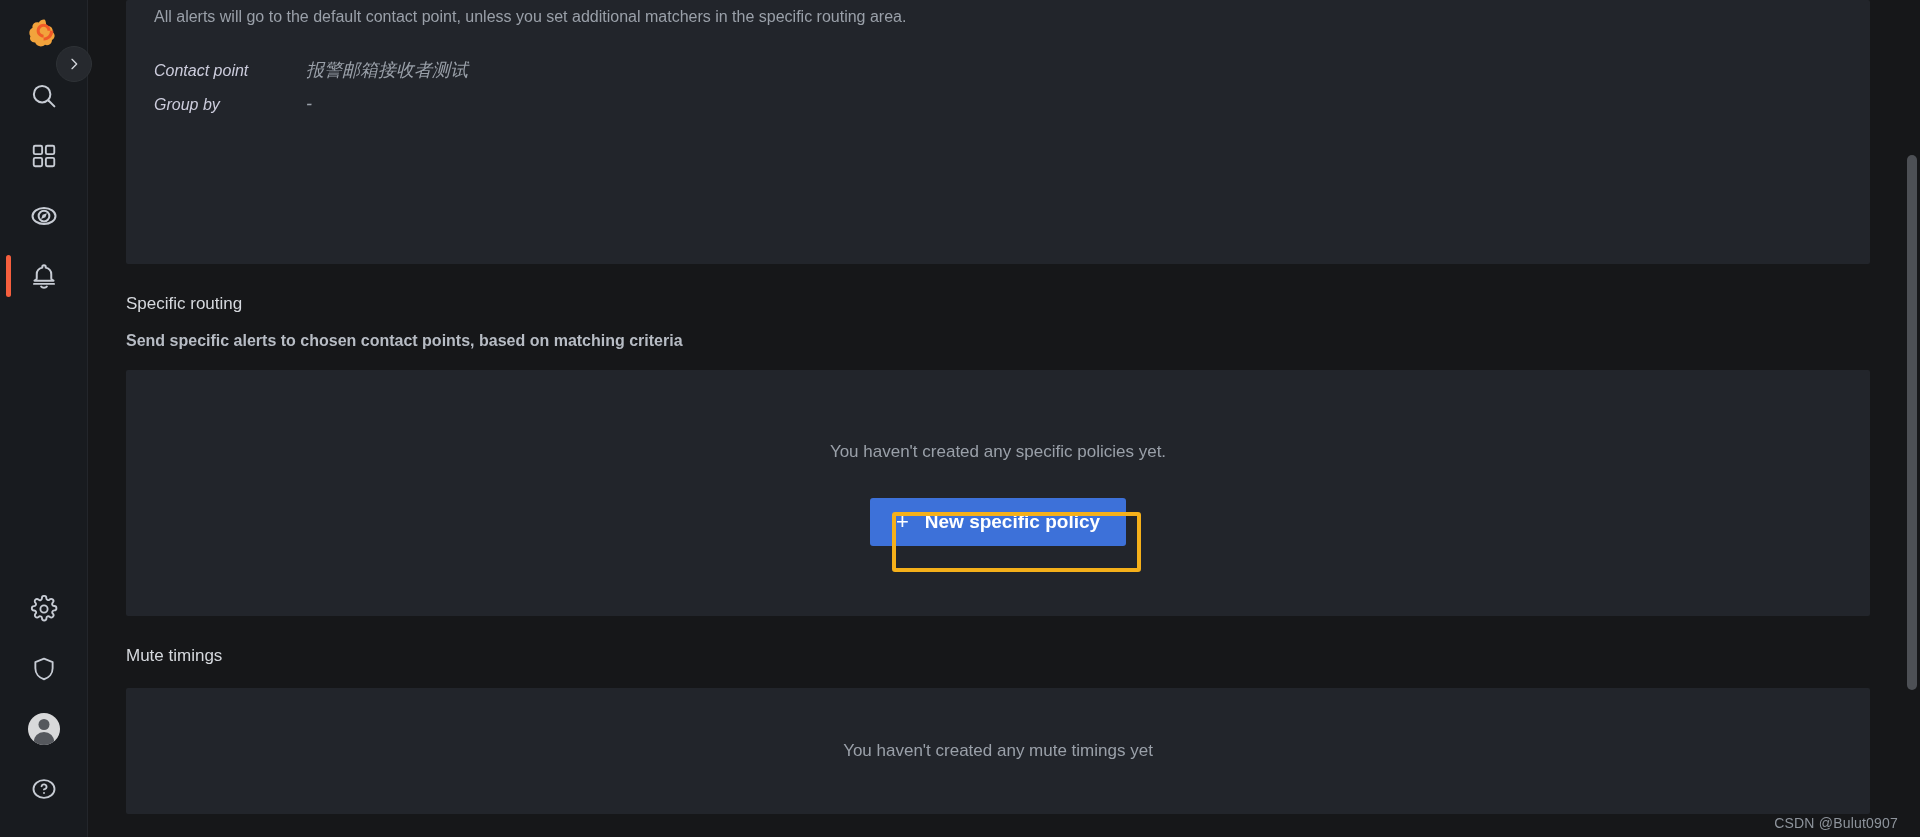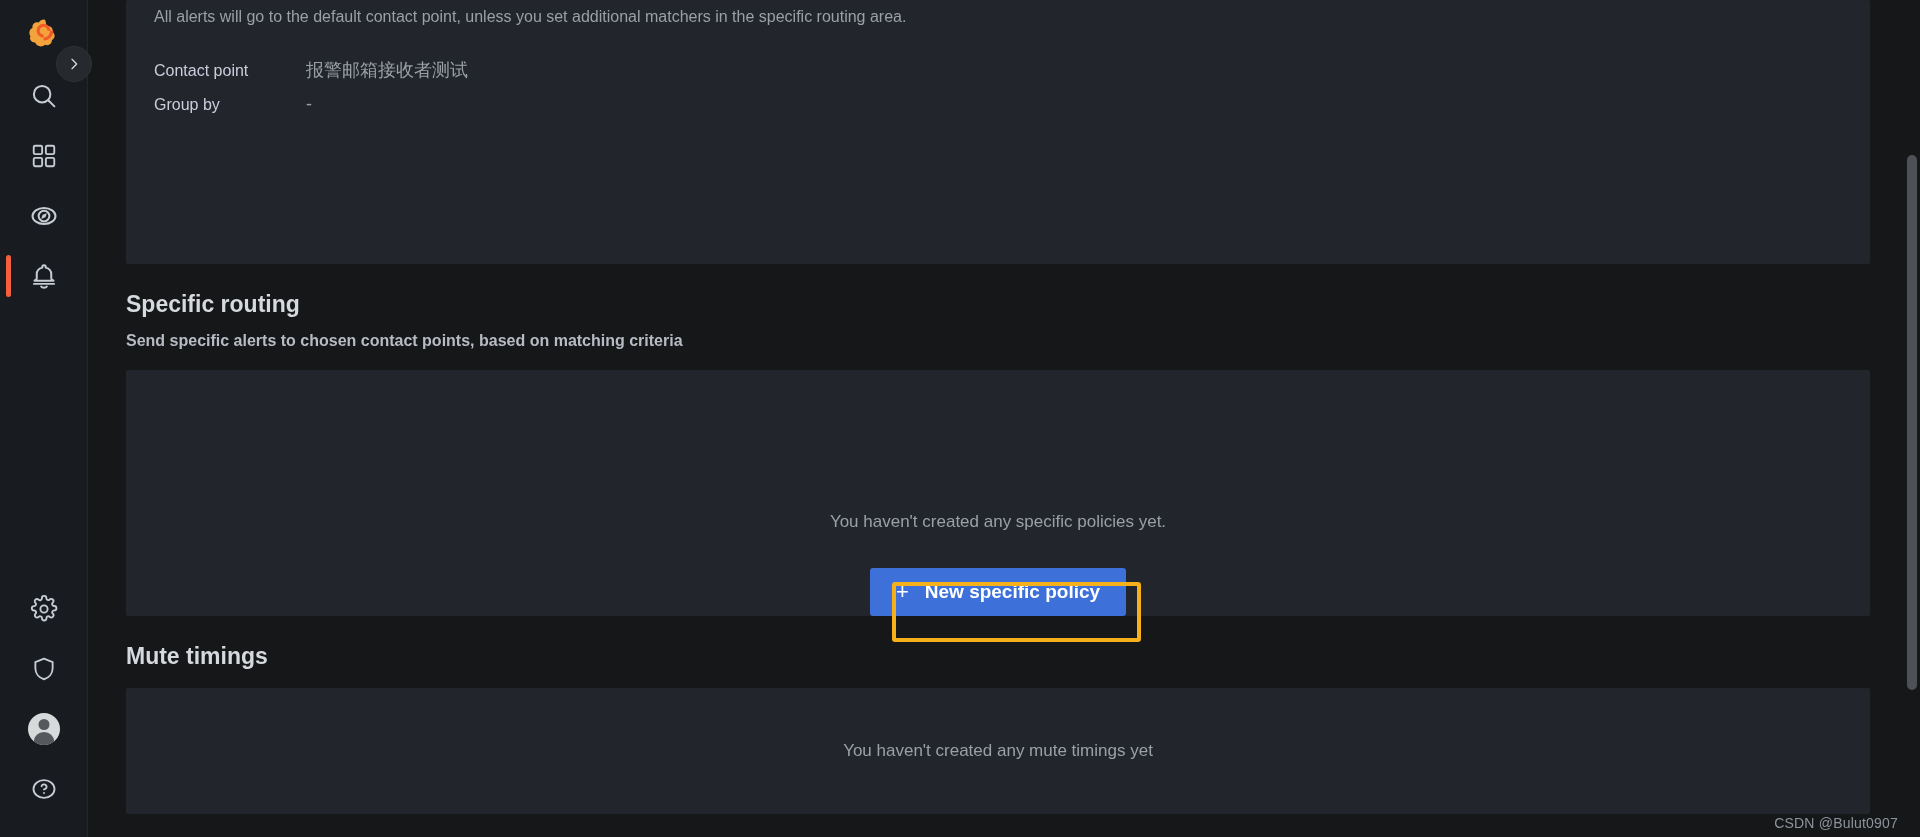--- a/index.html
+++ b/index.html
@@ -159,58 +159,59 @@
     color: #9aa0a9;
     font-size: 16px;
     line-height: 22px;
     padding-top: 6px;
   }
   .kv-table { margin-top: 30px; }
   .kv-row {
     display: flex;
     align-items: baseline;
     height: 36px;
+    font-style: italic;
   }
   .kv-key {
     width: 152px;
     flex: 0 0 152px;
     color: #ccccdc;
     font-size: 16px;
   }
   .kv-val {
     color: #9aa0a9;
     font-size: 18px;
   }
 
   
   .section { margin-top: 26px; padding-left: 38px; padding-right: 50px; }
   .section-title {
     color: #d6d9de;
-    font-size: 23px;
-    font-weight: 700;
+    font-size: 17px;
+    font-weight: 400;
     line-height: 28px;
   }
   .section-sub {
     color: #b7bcc4;
     font-size: 16px;
     line-height: 22px;
     margin-top: 12px;
     font-weight: bold;
   }
 
   .empty-card {
     margin: 18px 50px 0 38px;
     background: #22252b;
     border-radius: 2px;
     display: flex;
     flex-direction: column;
     align-items: center;
     justify-content: center;
   }
-  .empty-card.routing { height: 246px; justify-content: flex-end; }
+  .empty-card.routing { height: 246px; }
   .empty-card.mute { height: 126px; }
   .empty-text {
     color: #9aa0a9;
     font-size: 17px;
     line-height: 24px;
   }
 
   
   .btn-wrap {
     position: relative;

